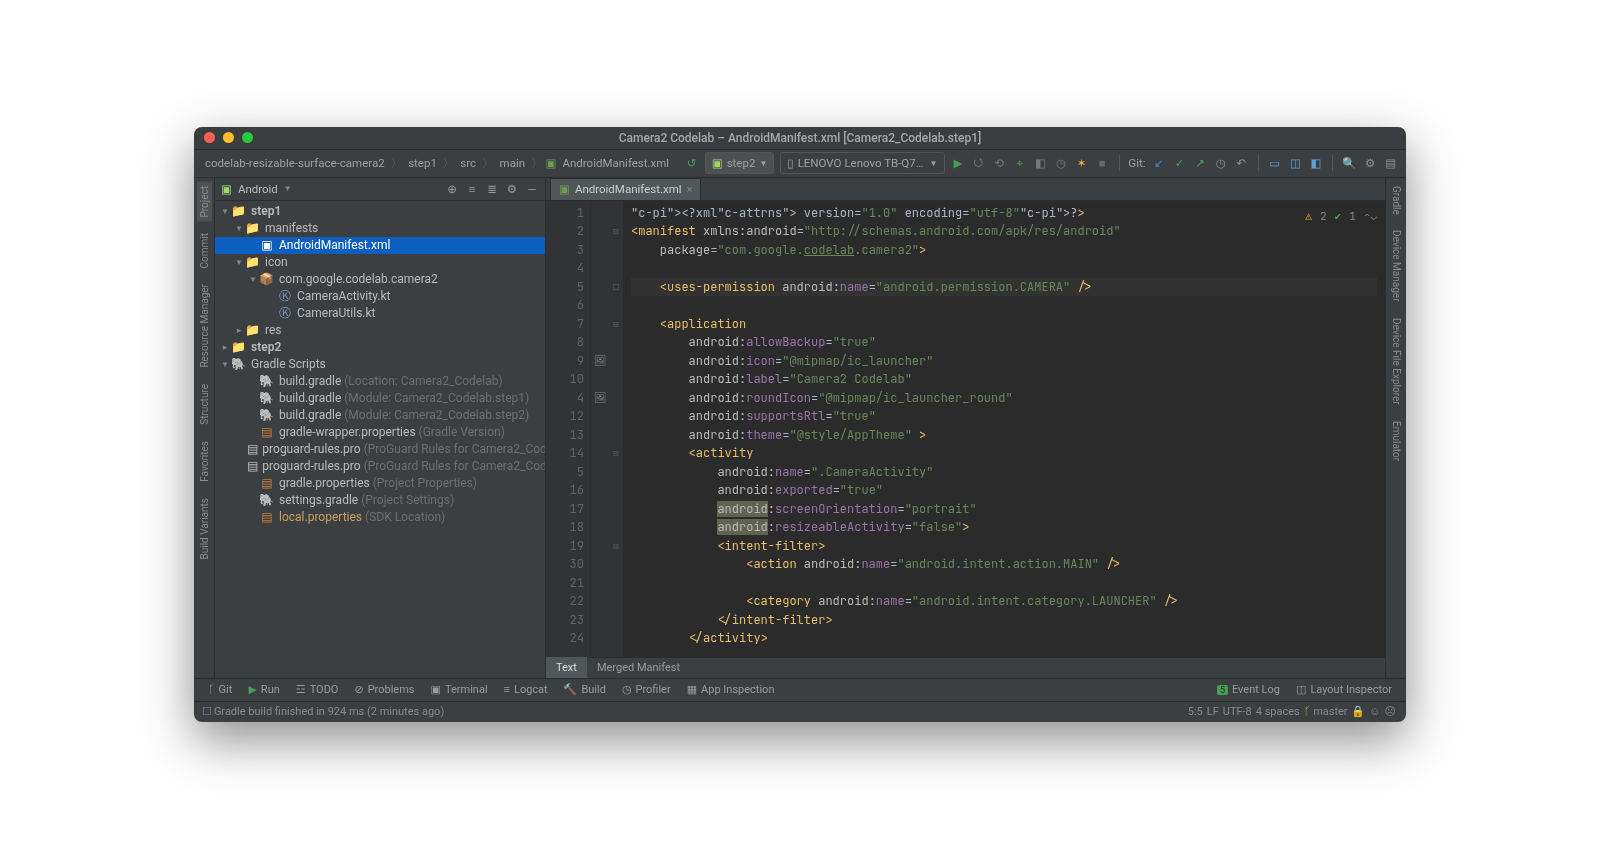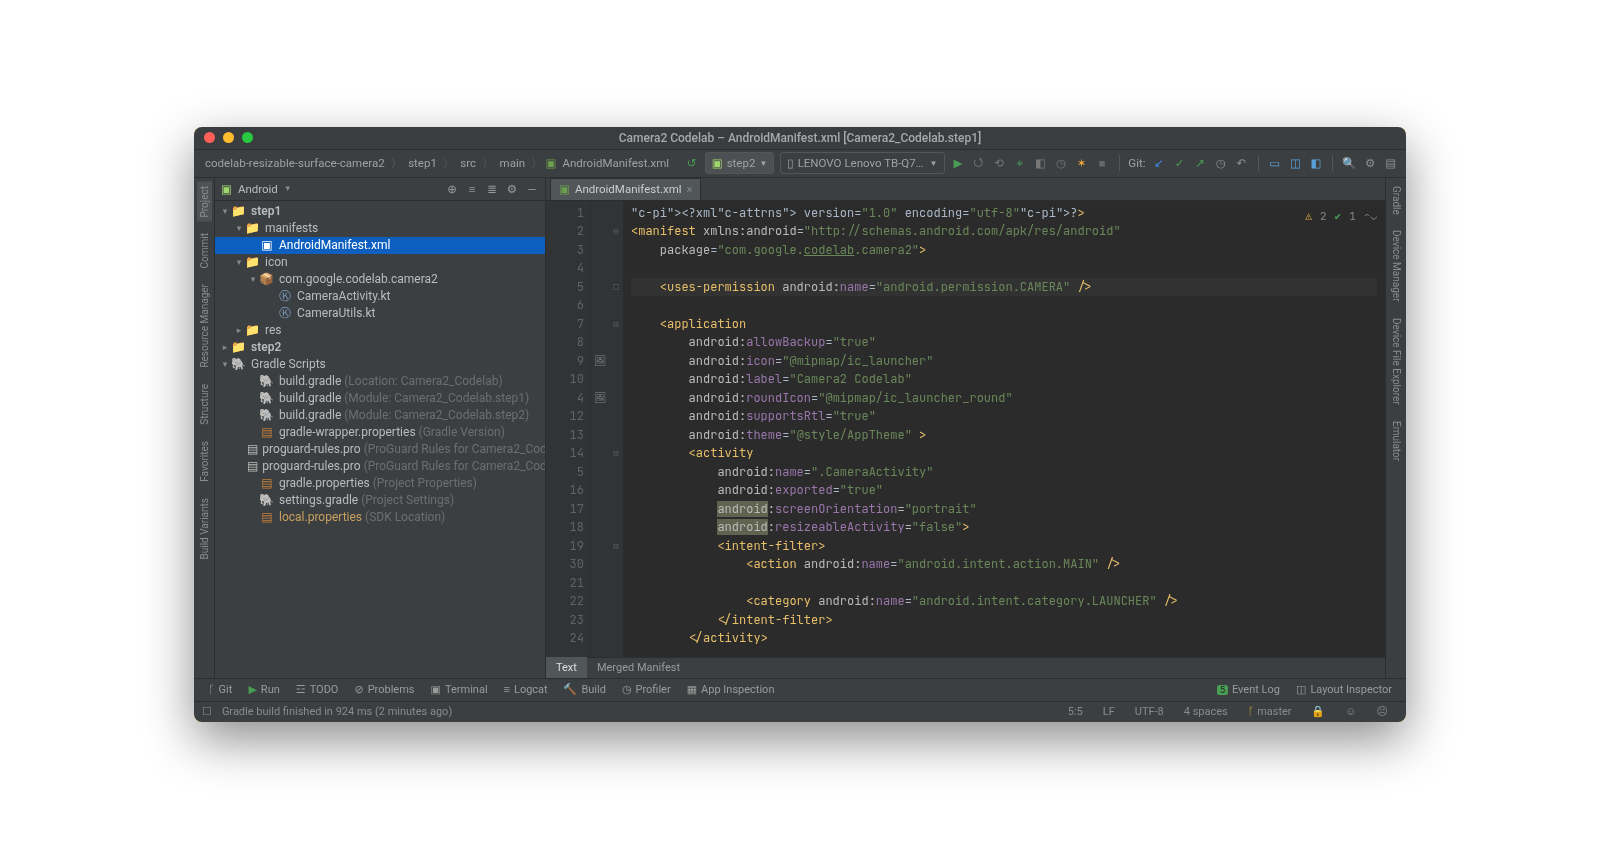--- a/index.html
+++ b/index.html
@@ -214,21 +214,21 @@
 
   
   .bottom-bar{
     height:22px;border-top:1px solid #2b2d2f;background:#3c3f41;display:flex;align-items:center;padding:0 8px;font-size:11px;color:#9a9a9a;gap:4px;
   }
   .bottom-bar .item{display:flex;align-items:center;gap:4px;padding:0 6px;}
   .bottom-bar .spacer{flex:1;}
   
   .status-bar{height:20px;border-top:1px solid #2b2d2f;background:#3c3f41;display:flex;align-items:center;padding:0 8px;font-size:11px;color:#8a8a8a;}
   .status-bar .spacer{flex:1;}
-  .status-bar .seg{padding:0 10px;}
+  .status-bar .seg{padding:0 2px;}
 </style>
 </head>
 <body>
 
 <div class="window">
 
   <div class="titlebar">
     <div class="traffic">
       <span class="tr-close"></span>
       <span class="tr-min"></span>

